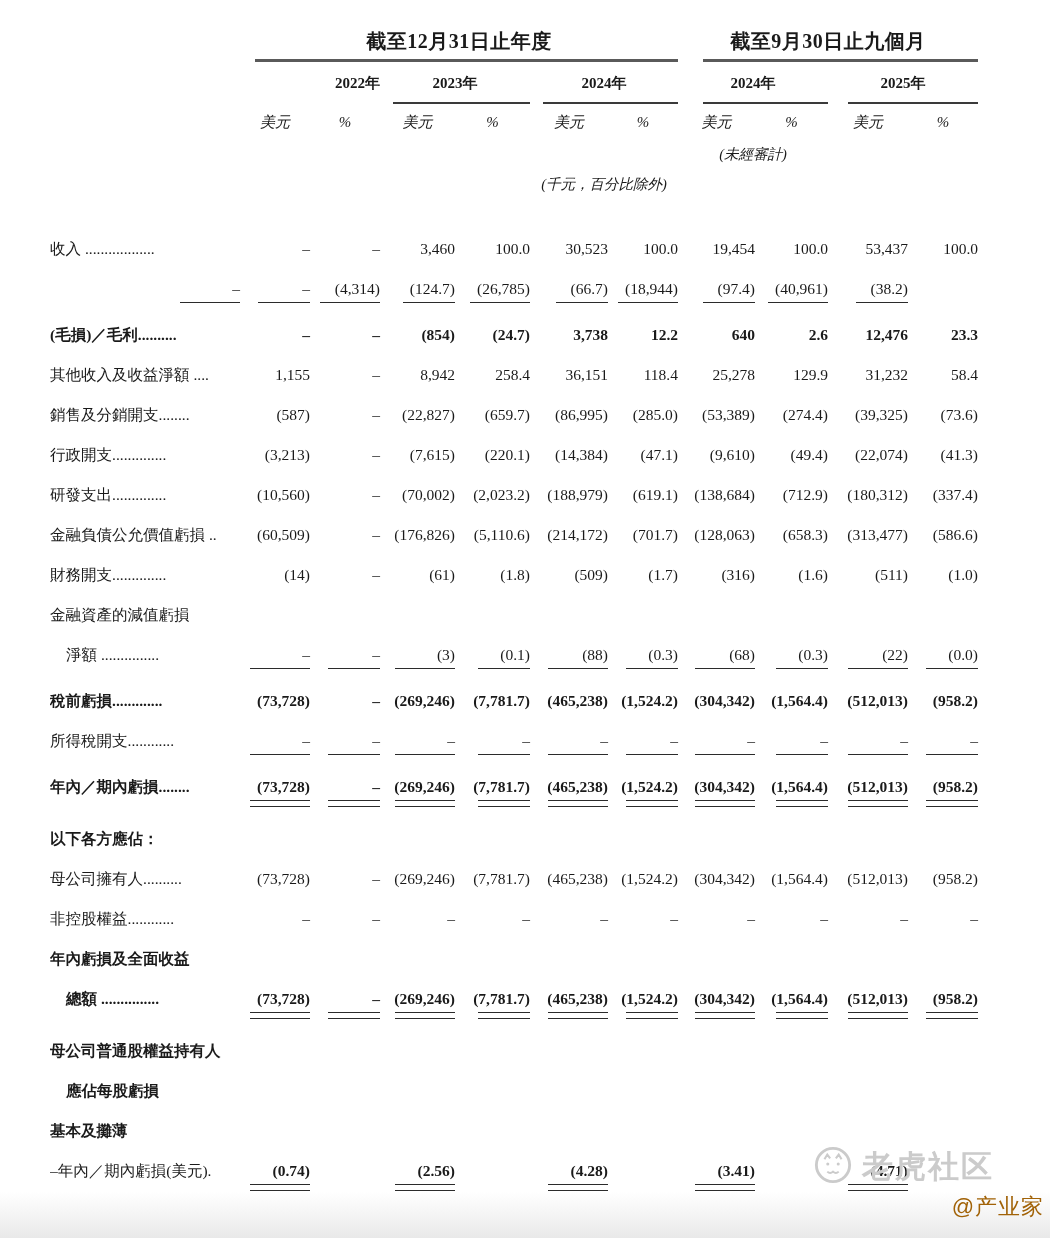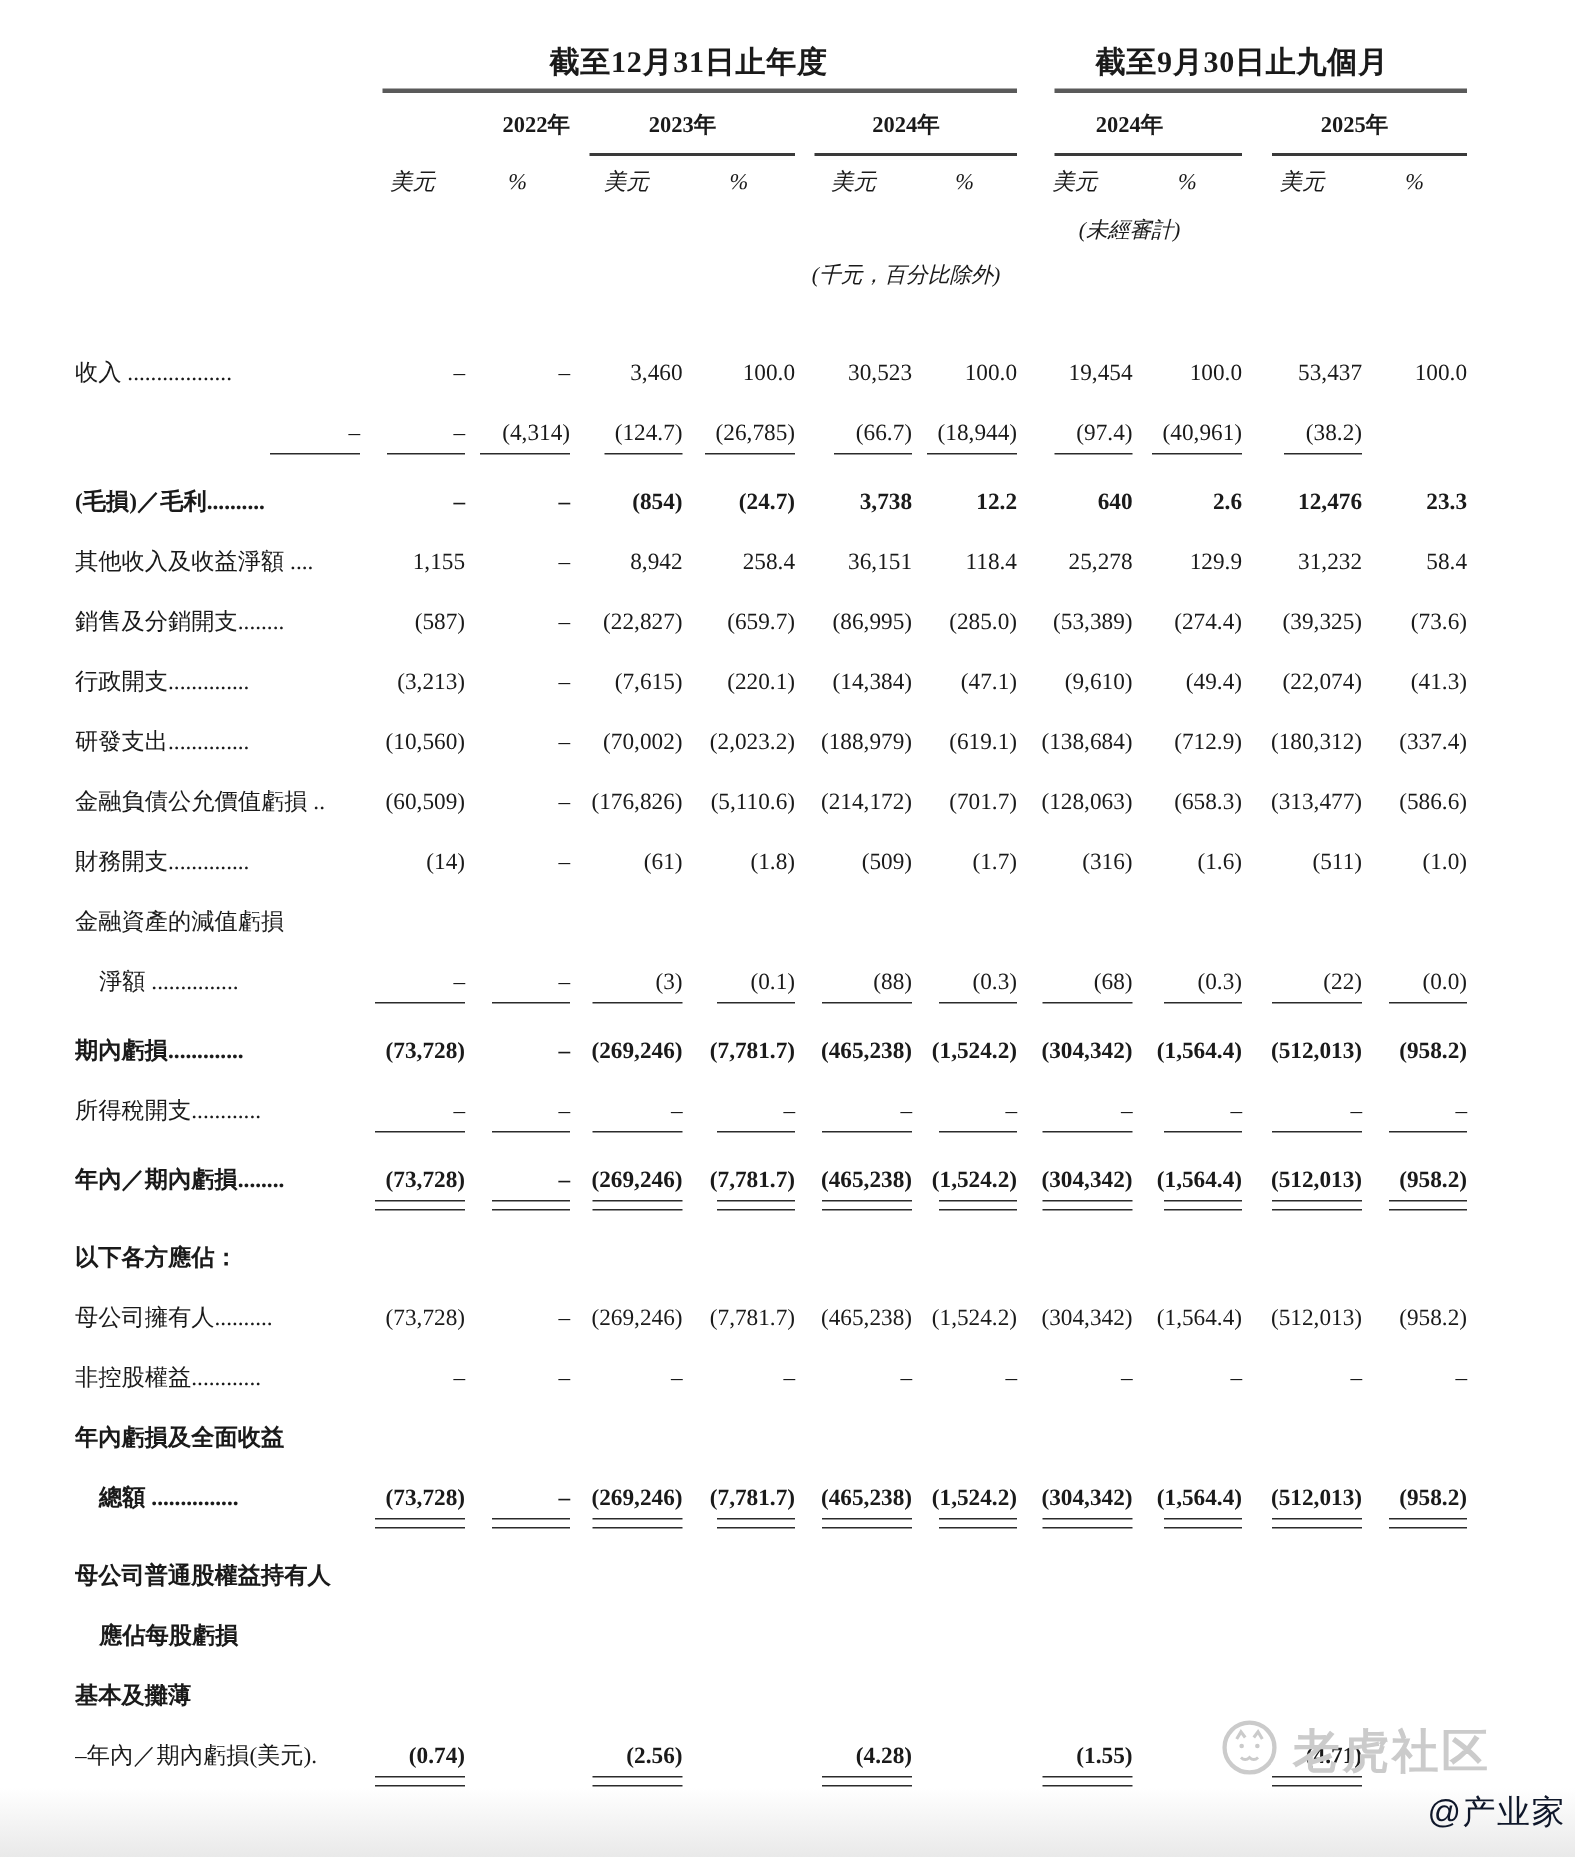--- a/index.html
+++ b/index.html
@@ -47,21 +47,21 @@
   .uline.double{height:5px;border-top:1.6px solid #2b2b2b;border-bottom:1.6px solid #2b2b2b;margin-top:2px;}
   .w-amt{width:60px;} .w-pct{width:52px;}
   
   .footer-fade{position:absolute;left:0;bottom:0;width:1050px;height:46px;
     background:linear-gradient(#ffffff, #e9e9e9);}
   .watermark{position:absolute;top:1146px;right:6px;width:230px;color:#cbcbcb;}
   .wm-top{display:flex;align-items:center;gap:10px;}
   .wm-brand{font-size:31px;font-weight:bold;letter-spacing:2px;
     font-family:"Liberation Sans","DejaVu Sans",sans-serif;}
   .wm-handle{font-size:22px;text-align:right;margin-top:4px;letter-spacing:1px;
-    font-family:"Liberation Sans","DejaVu Sans",sans-serif;color:#0f172a;}
+    font-family:"Liberation Sans","DejaVu Sans",sans-serif;color:#a16207;}
 </style>
 </head>
 <body>
 
 <div class="table-wrap">
 
   <div class="row">
     <div class="pgroup pgroup1">
       <div class="ptext">截至12月31日止年度</div>
       <div class="pline"></div>
@@ -464,21 +464,21 @@
         <div class="cell num">
           <span class="val">(22)</span>
           <span class="uline single w-amt"></span>
         </div>
         <div class="cell num">
           <span class="val">(0.0)</span>
           <span class="uline single w-pct"></span>
         </div>
       </div>
       <div class="row data-row h40 bold">
-        <div class="cell label">期內虧損.............</div>
+        <div class="cell label">稅前虧損.............</div>
         <div class="cell num">
           <span class="val">(73,728)</span>
         </div>
         <div class="cell num">
           <span class="val">–</span>
         </div>
         <div class="cell num">
           <span class="val">(269,246)</span>
         </div>
         <div class="cell num">
@@ -730,21 +730,21 @@
           <span class="val"></span>
         </div>
         <div class="cell num">
           <span class="val">(4.28)</span>
           <span class="uline double w-amt"></span>
         </div>
         <div class="cell num">
           <span class="val"></span>
         </div>
         <div class="cell num">
-          <span class="val">(1.55)</span>
+          <span class="val">(3.41)</span>
           <span class="uline double w-amt"></span>
         </div>
         <div class="cell num">
           <span class="val"></span>
         </div>
         <div class="cell num">
           <span class="val">(4.71)</span>
           <span class="uline double w-amt"></span>
         </div>
         <div class="cell num">

